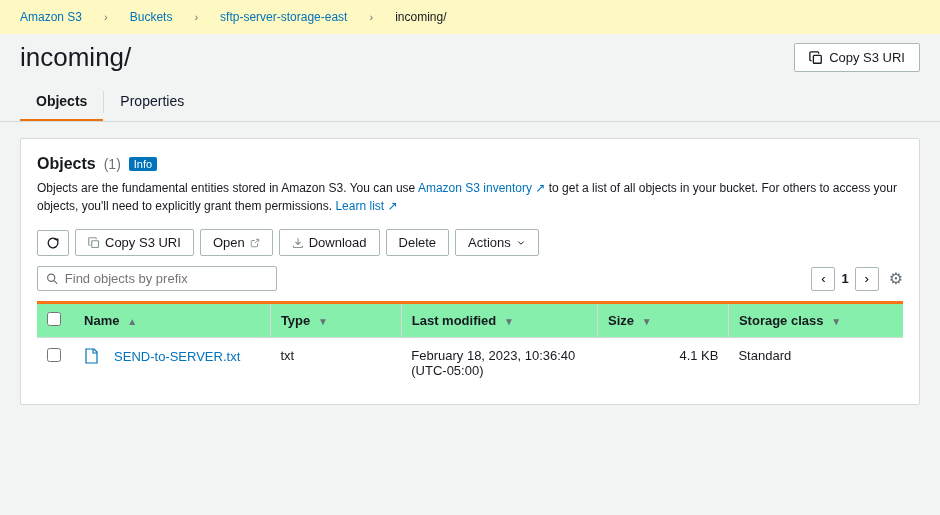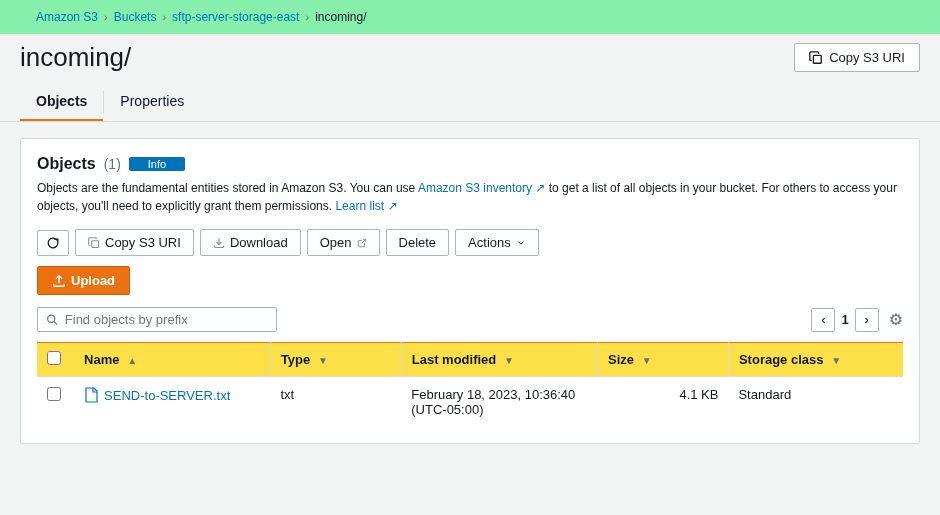--- a/index.html
+++ b/index.html
@@ -6,26 +6,26 @@
     body {
       font-family: "Amazon Ember", Arial, sans-serif;
       font-size: 13px;
       background: #f2f3f3;
       color: #16191f;
     }
     a { color: #0073bb; text-decoration: none; }
 
     
     .breadcrumb {
-      padding: 10px 36px;
+      padding: 10px 20px;
       font-size: 12px;
       display: flex;
       align-items: center;
-      gap: 6px;
-      background: #86efac;
+      gap: 22px;
+      background: #fef9c3;
     }
     .breadcrumb-sep {
       color: #687078;
       font-size: 11px;
     }
 
     
     .page-header {
       padding: 8px 20px 0 20px;
       background: #f2f3f3;
@@ -103,21 +103,21 @@
     .objects-count {
       font-size: 14px;
       font-weight: 400;
       color: #687078;
     }
     .info-badge {
       background: #0073bb;
       color: #fff;
       border-radius: 2px;
       font-size: 11px;
-      padding: 1px 19px;
+      padding: 1px 5px;
       cursor: pointer;
     }
 
     .objects-description {
       font-size: 12px;
       color: #16191f;
       margin-bottom: 14px;
       line-height: 1.5;
     }
 
@@ -222,26 +222,26 @@
       margin-left: 4px;
     }
 
     
     .objects-table {
       width: 100%;
       border-collapse: collapse;
       font-size: 13px;
     }
     .objects-table th {
-      border-top: 1px solid #f97316;
+      border-top: 3px solid #f97316;
       border-bottom: 1px solid #d5dbdb;
       padding: 8px 10px;
       text-align: left;
       font-weight: 600;
-      background: #fde047;
+      background: #86efac;
       color: #16191f;
       white-space: nowrap;
     }
     .objects-table td {
       padding: 10px 10px;
       border-bottom: 1px solid #eaeded;
       vertical-align: top;
     }
     .objects-table tr:last-child td {
       border-bottom: none;
@@ -256,21 +256,21 @@
     .col-name { width: 180px; }
     .col-type { width: 120px; }
     .col-modified { width: 180px; }
     .col-size { width: 120px; }
     .col-storage { width: 160px; }
 
     .file-link {
       color: #0073bb;
       display: flex;
       align-items: center;
-      gap: 6px;
+      gap: 16px;
       text-decoration: none;
     }
     .col-divider {
       border-right: 1px solid #d5dbdb;
     }
 
     
     input[type=checkbox] {
       width: 14px;
       height: 14px;
@@ -328,53 +328,44 @@
         </svg>
       </button>
       <button class="btn">
         <svg width="12" height="12" viewBox="0 0 16 16" fill="none">
           <rect x="5" y="5" width="9" height="9" rx="1" stroke="#879596" stroke-width="1.5" fill="none"></rect>
           <path d="M3 11H2a1 1 0 01-1-1V2a1 1 0 011-1h8a1 1 0 011 1v1" stroke="#879596" stroke-width="1.5" fill="none"></path>
         </svg>
         <span>Copy S3 URI</span>
       </button>
       <button class="btn">
-        <svg width="12" height="12" viewBox="0 0 16 16" fill="none">
-          <path d="M8 2v8m0 0l-3-3m3 3l3-3" stroke="#879596" stroke-width="1.5" fill="none" stroke-linecap="round" stroke-linejoin="round"></path>
-          <path d="M2 12v1a1 1 0 001 1h10a1 1 0 001-1v-1" stroke="#879596" stroke-width="1.5" fill="none" stroke-linecap="round"></path>
-        </svg>
-        <span>Download</span>
-      </button>
-      <button class="btn">
         <span>Open</span>
         <svg width="10" height="10" viewBox="0 0 16 16" fill="none">
           <path d="M10 2h4v4M14 2L8 8" stroke="#879596" stroke-width="1.5" stroke-linecap="round"></path>
           <path d="M12 9v4a1 1 0 01-1 1H3a1 1 0 01-1-1V5a1 1 0 011-1h4" stroke="#879596" stroke-width="1.5" stroke-linecap="round"></path>
         </svg>
       </button>
       <button class="btn">
+        <svg width="12" height="12" viewBox="0 0 16 16" fill="none">
+          <path d="M8 2v8m0 0l-3-3m3 3l3-3" stroke="#879596" stroke-width="1.5" fill="none" stroke-linecap="round" stroke-linejoin="round"></path>
+          <path d="M2 12v1a1 1 0 001 1h10a1 1 0 001-1v-1" stroke="#879596" stroke-width="1.5" fill="none" stroke-linecap="round"></path>
+        </svg>
+        <span>Download</span>
+      </button>
+      <button class="btn">
         <span>Delete</span>
       </button>
       <button class="btn btn-actions">
         <span>Actions</span>
         <svg width="10" height="10" viewBox="0 0 16 16" fill="none">
           <polyline points="4,6 8,10 12,6" stroke="#16191f" stroke-width="1.5" fill="none" stroke-linecap="round" stroke-linejoin="round"></polyline>
         </svg>
       </button>
     </div>
 
-    <div style="margin-bottom: 12px;">
-      <button class="btn btn-upload">
-        <svg width="14" height="14" viewBox="0 0 16 16" fill="none">
-          <path d="M8 10V2m0 0L5 5m3-3l3 3" stroke="#fff" stroke-width="1.5" fill="none" stroke-linecap="round" stroke-linejoin="round"></path>
-          <path d="M2 12v1a1 1 0 001 1h10a1 1 0 001-1v-1" stroke="#fff" stroke-width="1.5" fill="none" stroke-linecap="round"></path>
-        </svg>
-        <span>Upload</span>
-      </button>
-    </div>
 
     <div class="search-row">
       <div class="search-box">
         <svg width="14" height="14" viewBox="0 0 16 16" fill="none">
           <circle cx="6.5" cy="6.5" r="4.5" stroke="#687078" stroke-width="1.5"></circle>
           <path d="M10 10l3.5 3.5" stroke="#687078" stroke-width="1.5" stroke-linecap="round"></path>
         </svg>
         <input type="text" placeholder="Find objects by prefix" style="">
       </div>
       <div class="pagination">

